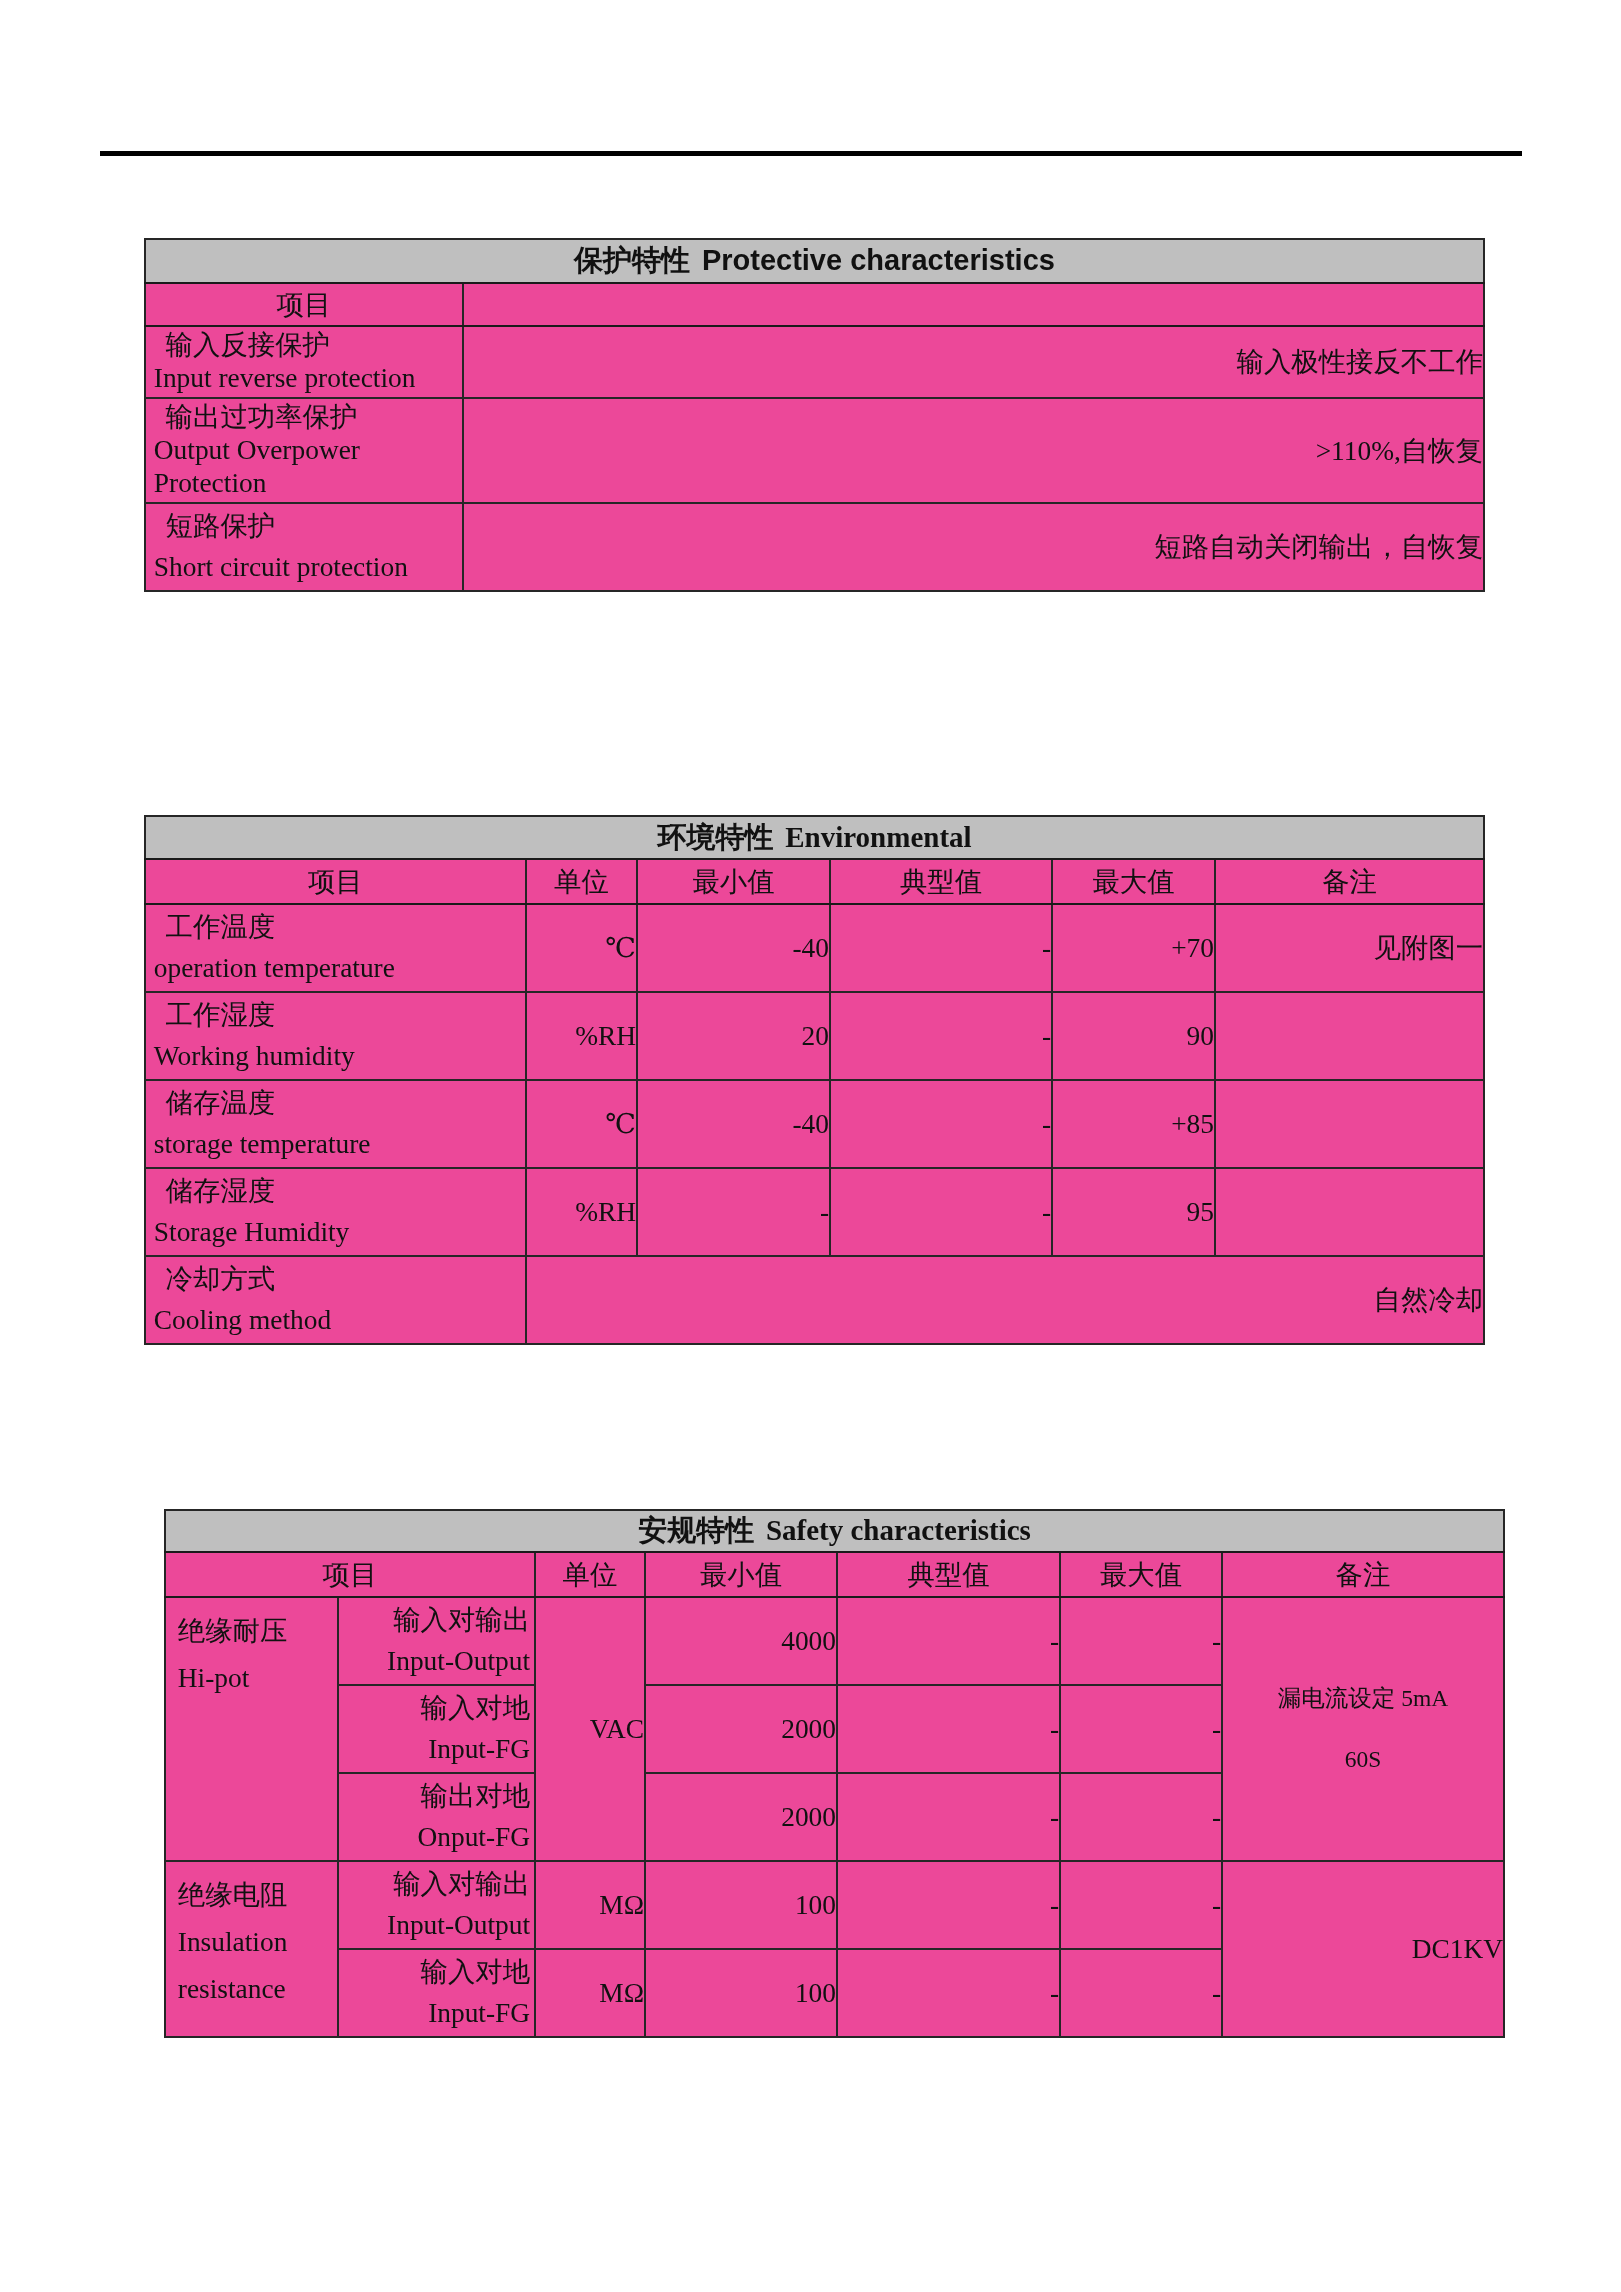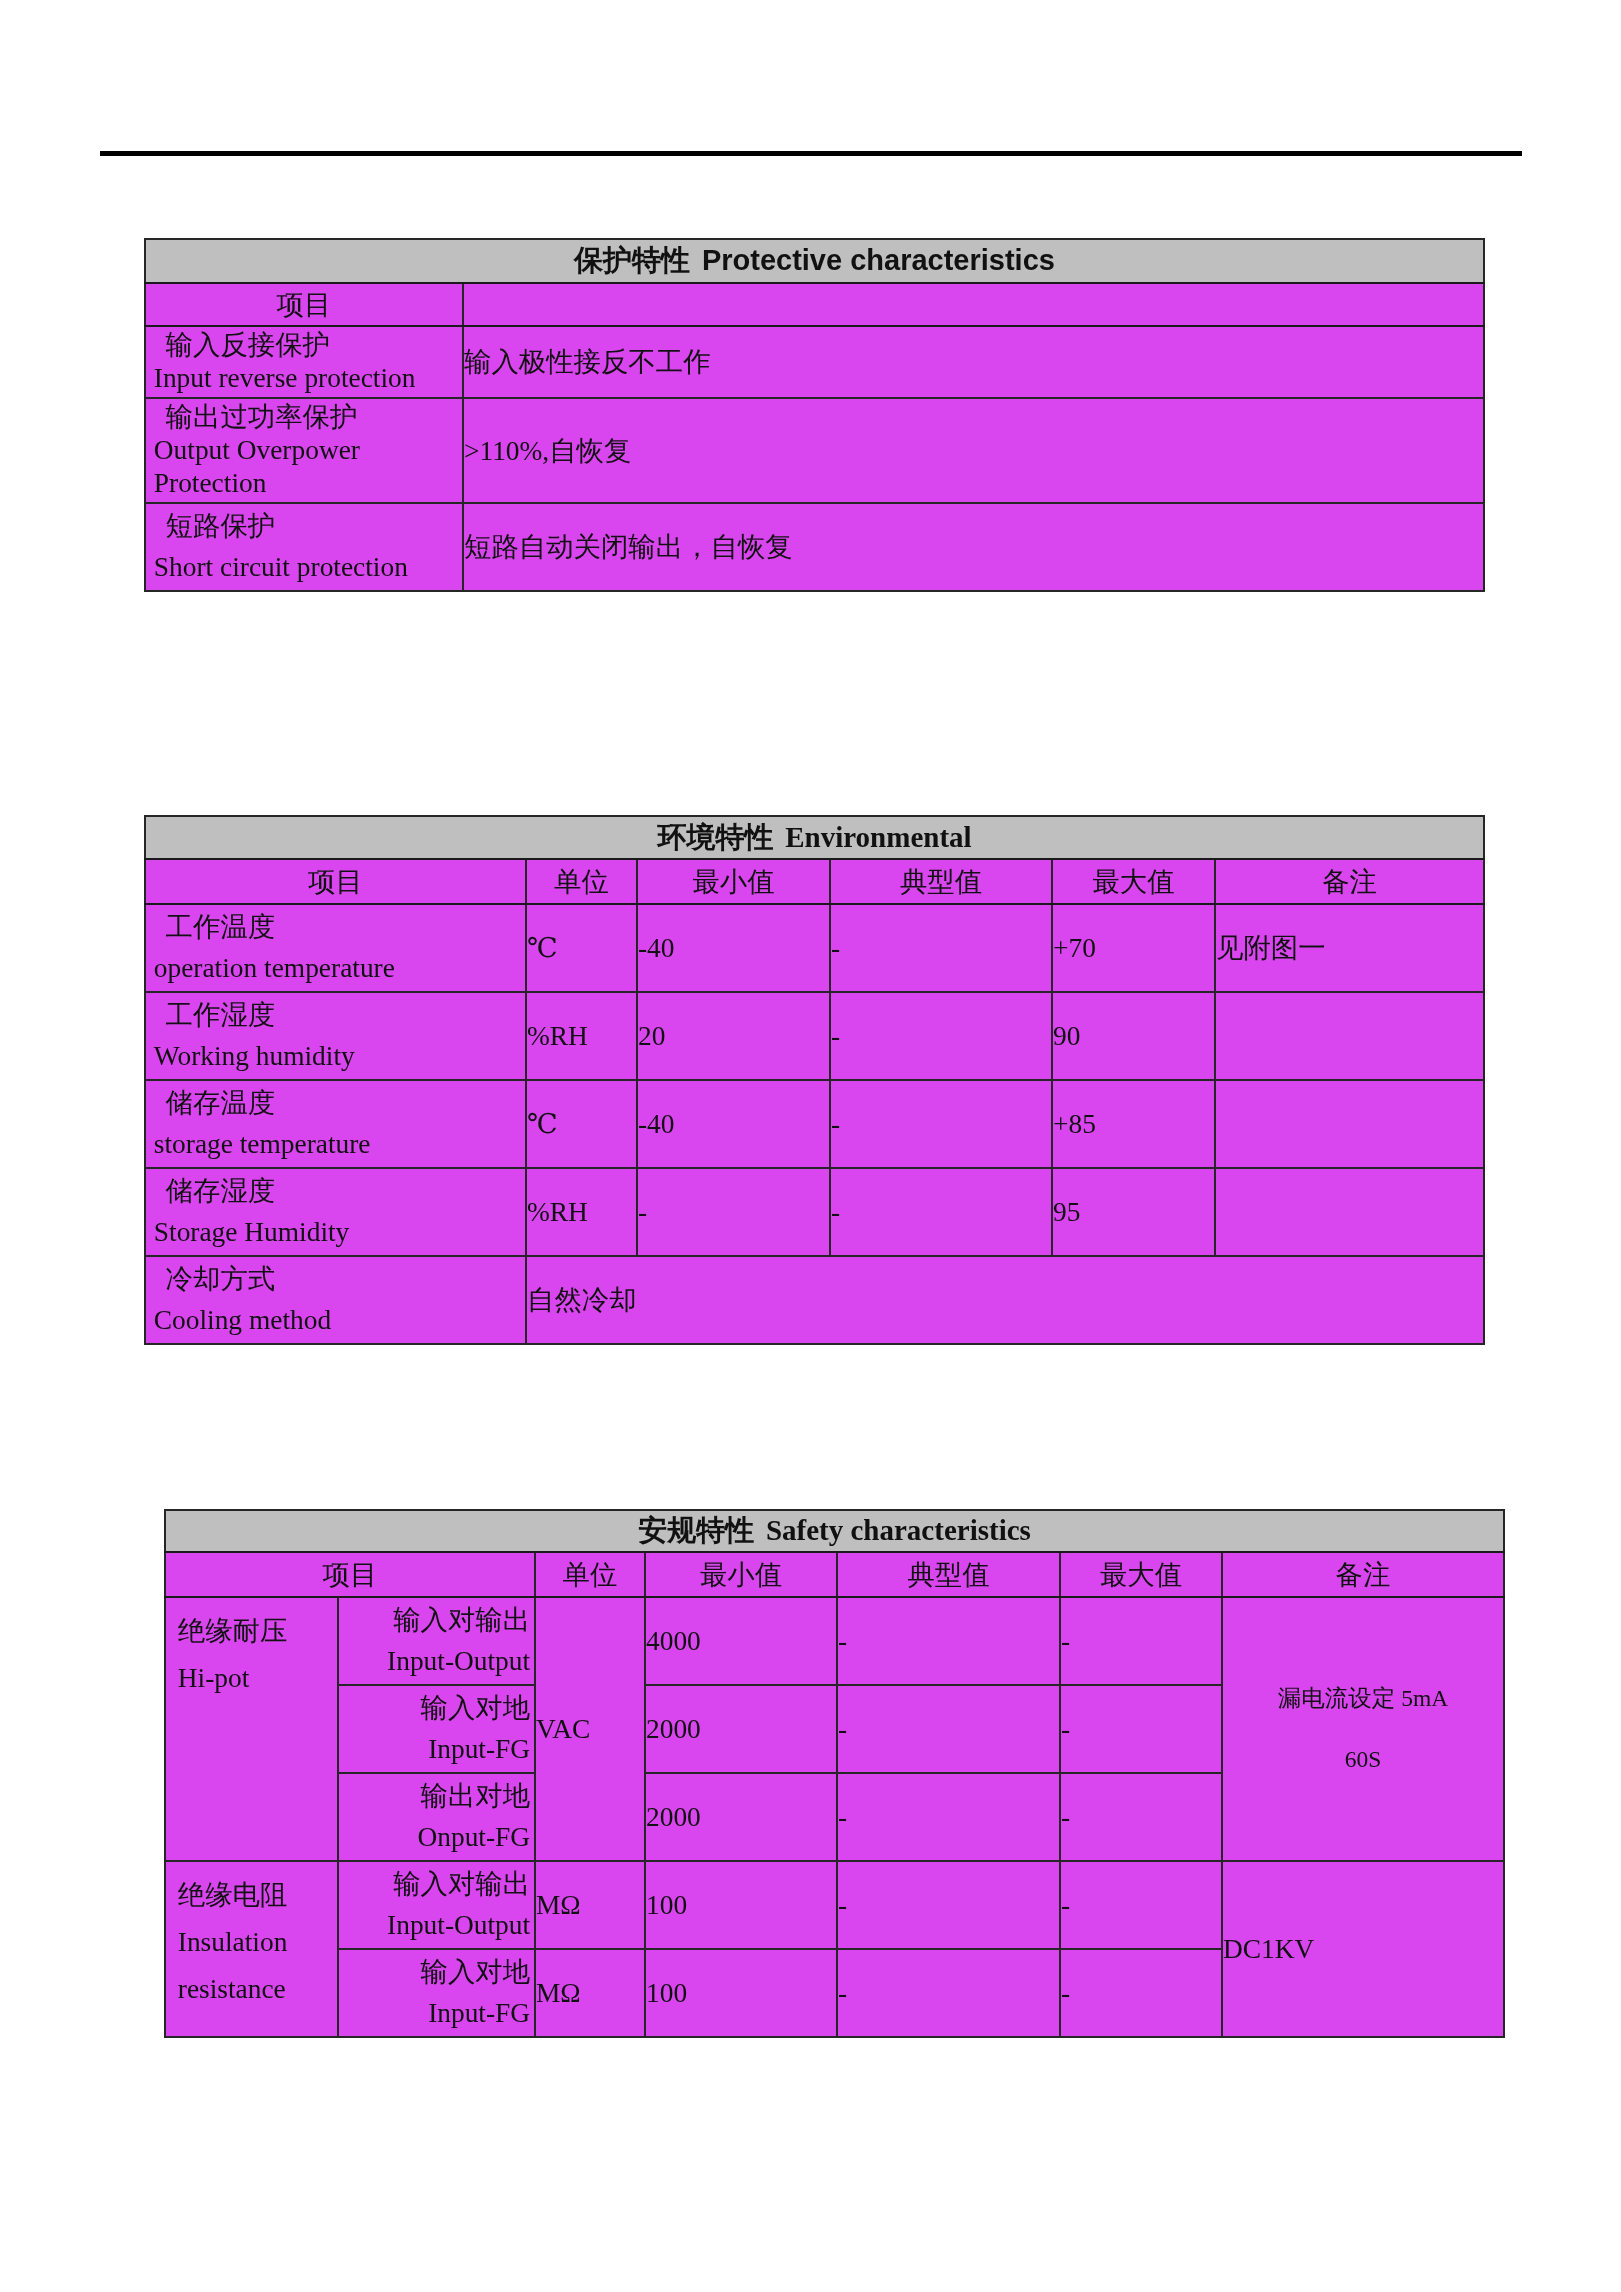--- a/index.html
+++ b/index.html
@@ -11,21 +11,21 @@
     color:#111111;
   }
   .top-rule {
     position:absolute; left:100px; top:151px;
     width:1422px; height:4.9px; background:#000000;
   }
   table.tbl {
     position:absolute; left:144px;
     width:1339px;
     border-collapse:collapse; table-layout:fixed;
-    background:#d946ef;
+    background:#ec4899;
   }
   .t1 { top:238px; }
   .t2 { top:815px; }
   .t3 { top:1509px;margin-left:20px; }
   td {
     border:2px solid #262626;
     font-size:27.4px;
     vertical-align:middle;
     overflow:hidden;
   }
@@ -48,21 +48,21 @@
   .h73{height:72px;margin-left:34px;} .h88{height:86px;} .h89{height:87px;} .h90{height:88px;}
   .h105{height:103px;margin-left:26px;}
   td.item {
     text-align:left; vertical-align:middle;
     padding:2px 5.9px 2px 7.8px;
     line-height:41px;
   }
   td.item .zh { padding-left:11.8px; }
   .lh34 td.item { line-height:33px; }
   td.center { text-align:center; }
-  td.val { text-align:left; vertical-align:middle; }
+  td.val { text-align:right; vertical-align:middle; }
   td.groupitem {
     text-align:left; vertical-align:top;
     padding:9.8px 5.9px 2px 11.8px;
     line-height:47px;
   }
   td.subitem {
     text-align:right; vertical-align:middle;
     padding:2px 3.9px 2px 7.8px;
     line-height:41px;
   }

